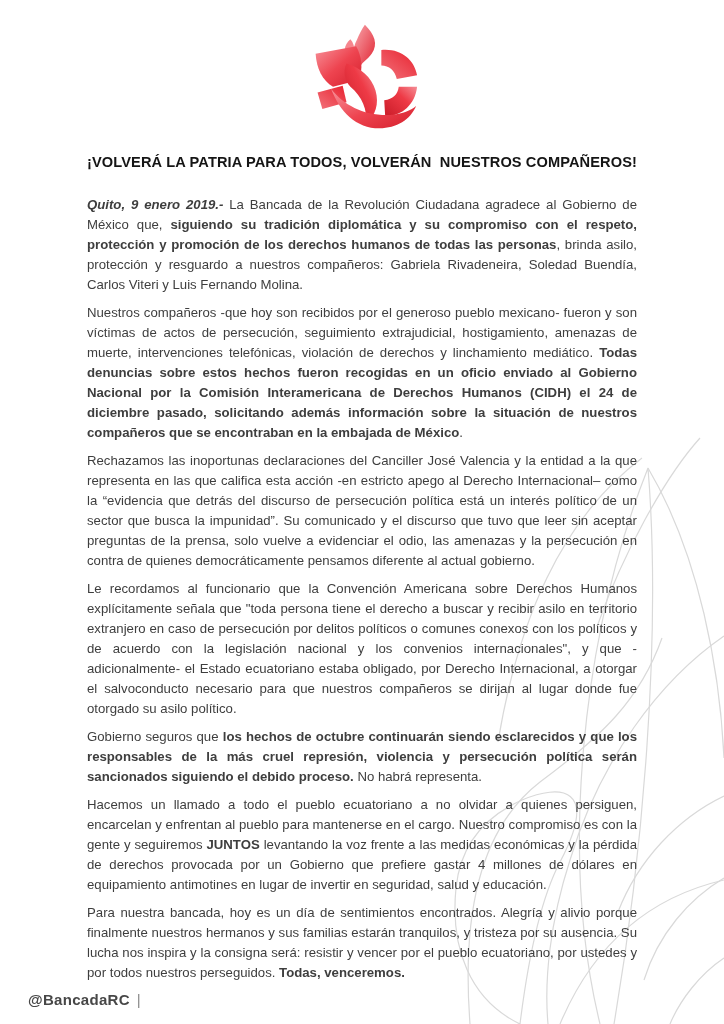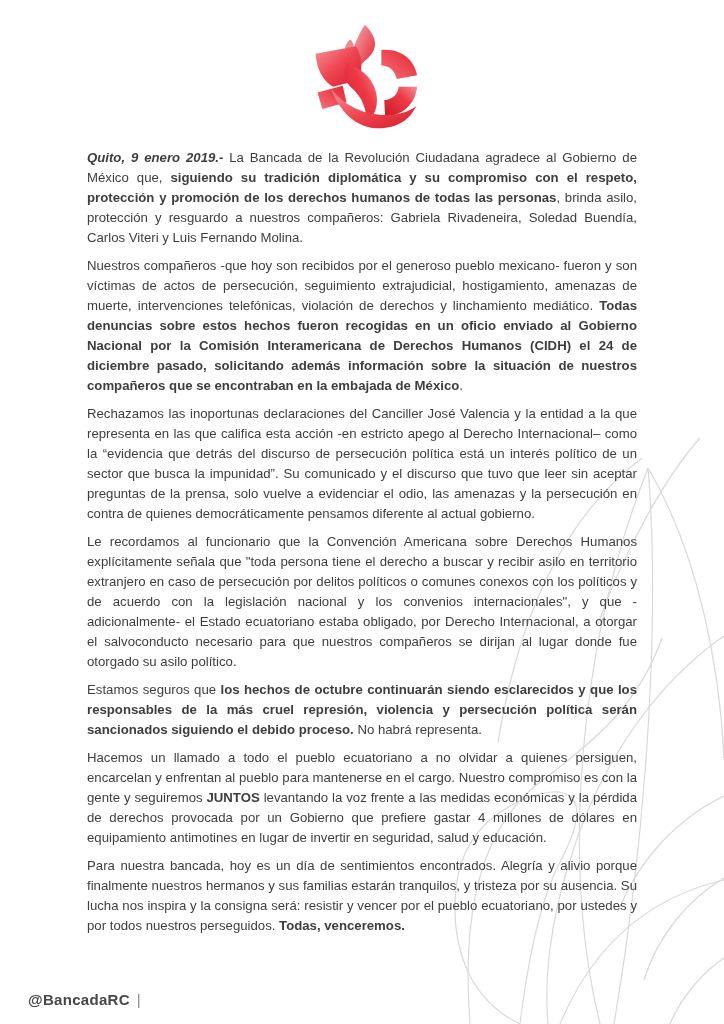--- a/index.html
+++ b/index.html
@@ -14,21 +14,21 @@
   }
   .content{position:relative;z-index:1;}
   .logo-wrap{padding-top:24px;display:flex;justify-content:center;}
   .logo-wrap svg{width:116px;height:110px;}
   .doc-title{
     margin:20px 40px 0;text-align:center;
     font-size:14.6px;font-weight:bold;color:#151515;letter-spacing:0.1px;
     white-space:pre-wrap;
   }
   .body-text{
-    margin:14px 87px 0;color:#3e3e3e;
+    margin:25px 87px 0;color:#3e3e3e;
     font-size:13.2px;line-height:20px;text-align:justify;
   }
   .body-text p{margin:0 0 8px 0;}
   .b{font-weight:bold;}
   .i{font-style:italic;}
   .page-footer{
     position:absolute;left:28px;bottom:16px;z-index:1;
     font-size:15px;color:#5a5a5a;display:flex;align-items:flex-start;
   }
   .handle{font-weight:bold;color:#474747;letter-spacing:0.3px;}
@@ -86,27 +86,28 @@
         <path d="M14,70 L40,63 L44,80 L19,87 Z" fill="url(#gB)"></path>
 
         <path d="M80,26 C100,24 114,36 117,52 L96,56 C94,47 88,42 80,42 Z" fill="url(#gB)"></path>
         <path d="M117,64 C115,82 102,94 84,95 L83,78 C92,77 97,72 98,64 Z" fill="url(#gD)"></path>
 
         <path d="M44,40 C58,44 70,54 74,68 C78,82 74,94 64,102 C66,88 60,74 48,64 C42,58 40,48 44,40 Z" fill="url(#gD)"></path>
         <path d="M28,66 C42,84 64,95 92,93 C102,92 110,89 116,84 C110,98 96,107 78,107 C54,107 37,90 28,66 Z" fill="url(#gA)"></path>
       </svg>
     </div>
 
+    <h1 class="doc-title">¡VOLVERÁ LA PATRIA PARA TODOS, VOLVERÁN  NUESTROS COMPAÑEROS!</h1>
 
     <div class="body-text">
       <p><span class="b i">Quito, 9 enero 2019.- </span><span>La Bancada de la Revolución Ciudadana agradece al Gobierno de México que, </span><span class="b">siguiendo su tradición diplomática y su compromiso con el respeto, protección y promoción de los derechos humanos de todas las personas</span><span>, brinda asilo, protección y resguardo a nuestros compañeros: Gabriela Rivadeneira, Soledad Buendía, Carlos Viteri y Luis Fernando Molina.</span></p>
       <p><span>Nuestros compañeros -que hoy son recibidos por el generoso pueblo mexicano- fueron y son víctimas de actos de persecución, seguimiento extrajudicial, hostigamiento, amenazas de muerte, intervenciones telefónicas, violación de derechos y linchamiento mediático. </span><span class="b">Todas denuncias sobre estos hechos fueron recogidas en un oficio enviado al Gobierno Nacional por la Comisión Interamericana de Derechos Humanos (CIDH) el 24 de diciembre pasado, solicitando además información sobre la situación de nuestros compañeros que se encontraban en la embajada de México</span><span>.</span></p>
       <p><span>Rechazamos las inoportunas declaraciones del Canciller José Valencia y la entidad a la que representa en las que califica esta acción -en estricto apego al Derecho Internacional– como la “evidencia que detrás del discurso de persecución política está un interés político de un sector que busca la impunidad”. Su comunicado y el discurso que tuvo que leer sin aceptar preguntas de la prensa, solo vuelve a evidenciar el odio, las amenazas y la persecución en contra de quienes democráticamente pensamos diferente al actual gobierno.</span></p>
       <p><span>Le recordamos al funcionario que la Convención Americana sobre Derechos Humanos explícitamente señala que "toda persona tiene el derecho a buscar y recibir asilo en territorio extranjero en caso de persecución por delitos políticos o comunes conexos con los políticos y de acuerdo con la legislación nacional y los convenios internacionales", y que -adicionalmente- el Estado ecuatoriano estaba obligado, por Derecho Internacional, a otorgar el salvoconducto necesario para que nuestros compañeros se dirijan al lugar donde fue otorgado su asilo político.</span></p>
-      <p><span>Estamos seguros que </span><span class="b">los hechos de octubre continuarán siendo esclarecidos y que los responsables de la más cruel represión, violencia y persecución política serán sancionados siguiendo el debido proceso.</span><span> No habrá representa.</span></p>
+      <p><span>Gobierno seguros que </span><span class="b">los hechos de octubre continuarán siendo esclarecidos y que los responsables de la más cruel represión, violencia y persecución política serán sancionados siguiendo el debido proceso.</span><span> No habrá representa.</span></p>
       <p><span>Hacemos un llamado a todo el pueblo ecuatoriano a no olvidar a quienes persiguen, encarcelan y enfrentan al pueblo para mantenerse en el cargo. Nuestro compromiso es con la gente y seguiremos </span><span class="b">JUNTOS</span><span> levantando la voz frente a las medidas económicas y la pérdida de derechos provocada por un Gobierno que prefiere gastar 4 millones de dólares en equipamiento antimotines en lugar de invertir en seguridad, salud y educación.</span></p>
       <p><span>Para nuestra bancada, hoy es un día de sentimientos encontrados. Alegría y alivio porque finalmente nuestros hermanos y sus familias estarán tranquilos, y tristeza por su ausencia. Su lucha nos inspira y la consigna será: resistir y vencer por el pueblo ecuatoriano, por ustedes y por todos nuestros perseguidos. </span><span class="b">Todas, venceremos.</span></p>
     </div>
 
   </div>
 
   <div class="page-footer">
     <span class="handle">@BancadaRC</span>
     <span class="sep">|</span>
   </div>

